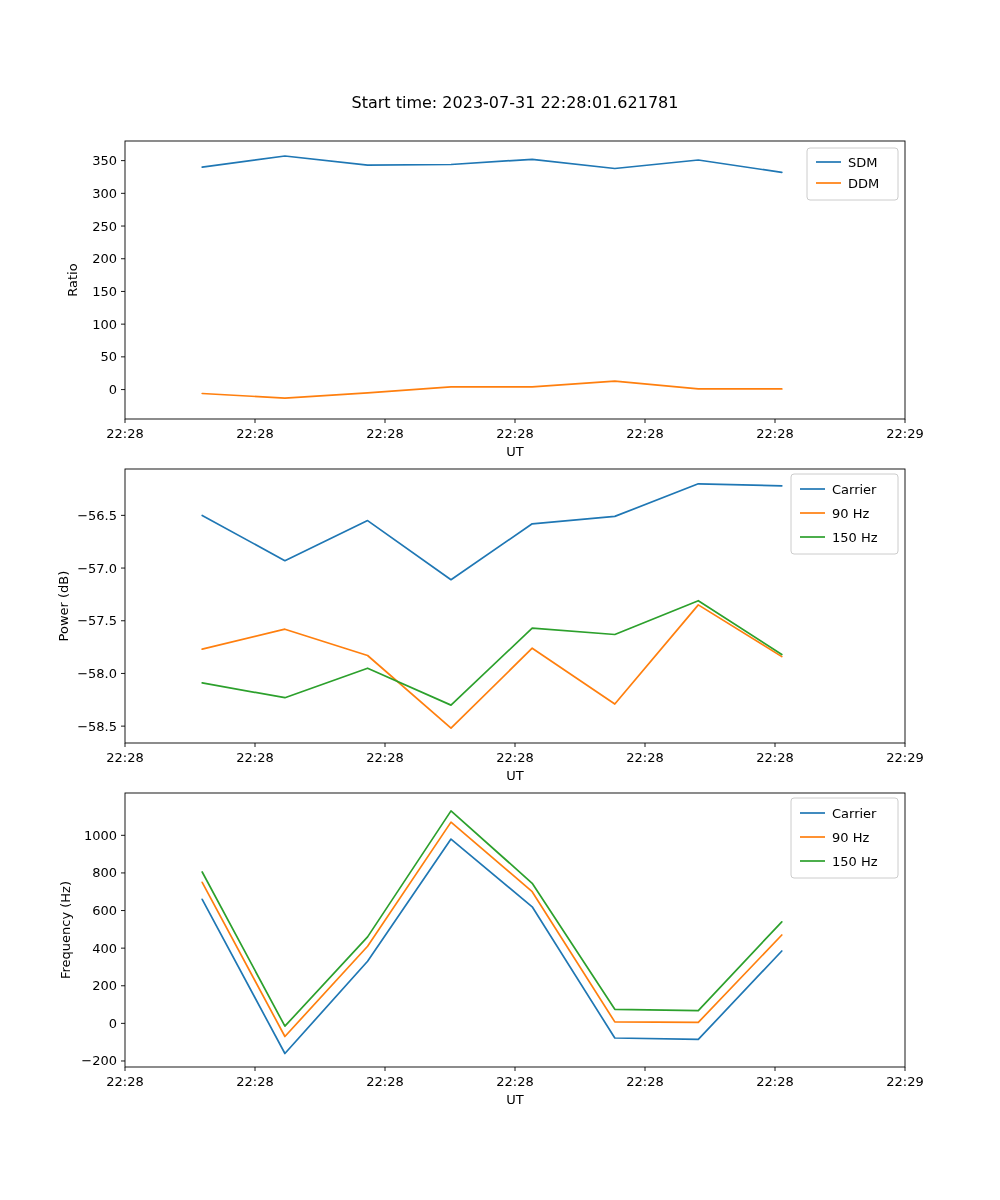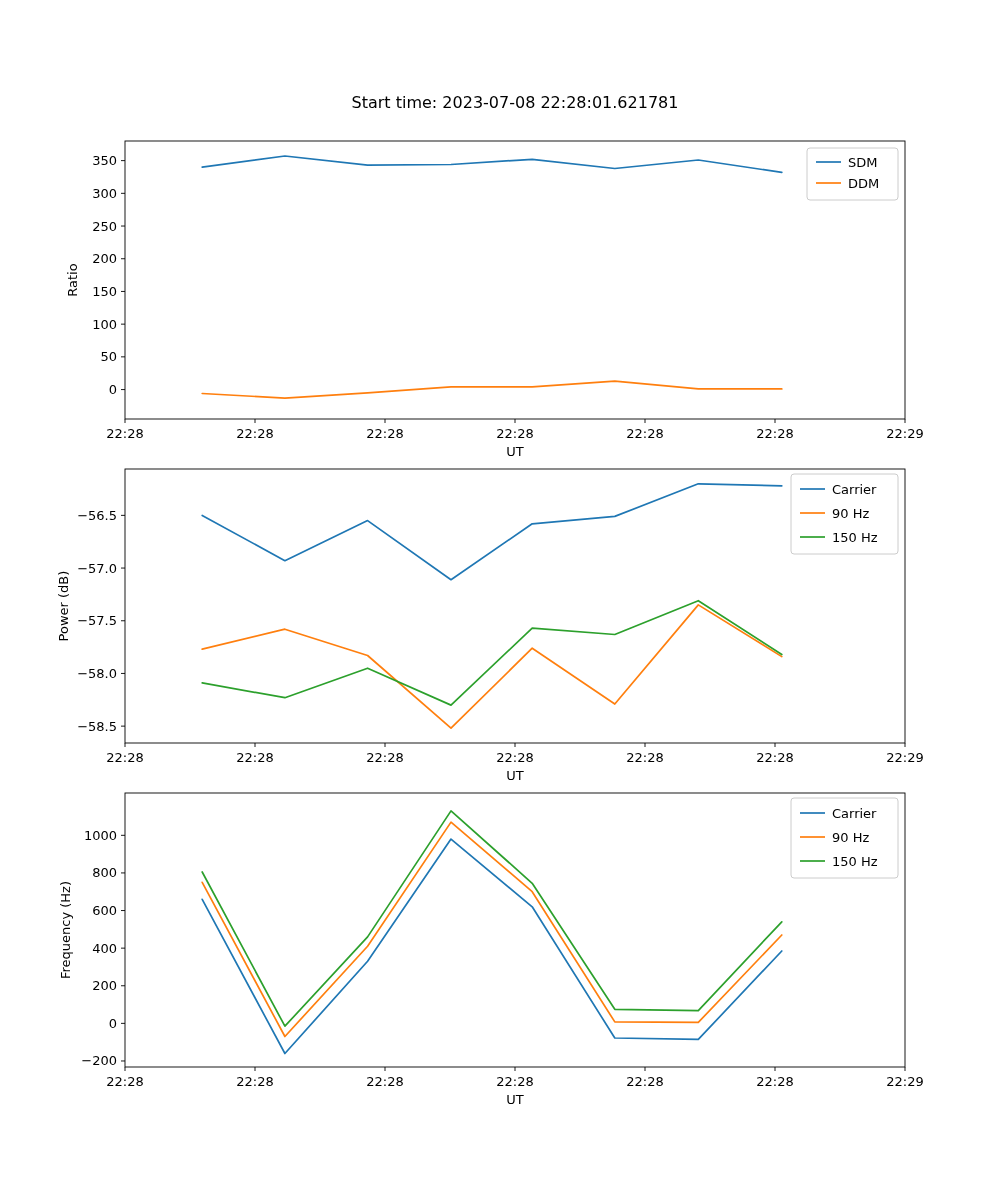--- a/index.html
+++ b/index.html
@@ -21,21 +21,21 @@
     color: #000000;
     white-space: nowrap;
   }
   #canvas { position: absolute; left: 0; top: 0; }
   svg text { font-family: "DejaVu Sans", sans-serif; fill: #000000; }
 </style>
 </head>
 <body>
 
 <div id="figure">
-  <div id="fig-title">Start time: 2023-07-08 22:28:01.621781</div>
+  <div id="fig-title">Start time: 2023-07-31 22:28:01.621781</div>
   <svg id="canvas" width="1000" height="1200">
       <g>
         <rect x="125" y="141" width="780" height="278" fill="none" stroke="#000000" stroke-width="0.9"></rect>
         <line x1="121" y1="389.56470588235294" x2="125" y2="389.56470588235294" stroke="#000000" stroke-width="0.9"></line>
         <text x="117" y="394.06470588235294" text-anchor="end" font-size="13">0</text>
         <line x1="121" y1="356.8588235294118" x2="125" y2="356.8588235294118" stroke="#000000" stroke-width="0.9"></line>
         <text x="117" y="361.3588235294118" text-anchor="end" font-size="13">50</text>
         <line x1="121" y1="324.15294117647056" x2="125" y2="324.15294117647056" stroke="#000000" stroke-width="0.9"></line>
         <text x="117" y="328.65294117647056" text-anchor="end" font-size="13">100</text>
         <line x1="121" y1="291.4470588235294" x2="125" y2="291.4470588235294" stroke="#000000" stroke-width="0.9"></line>

